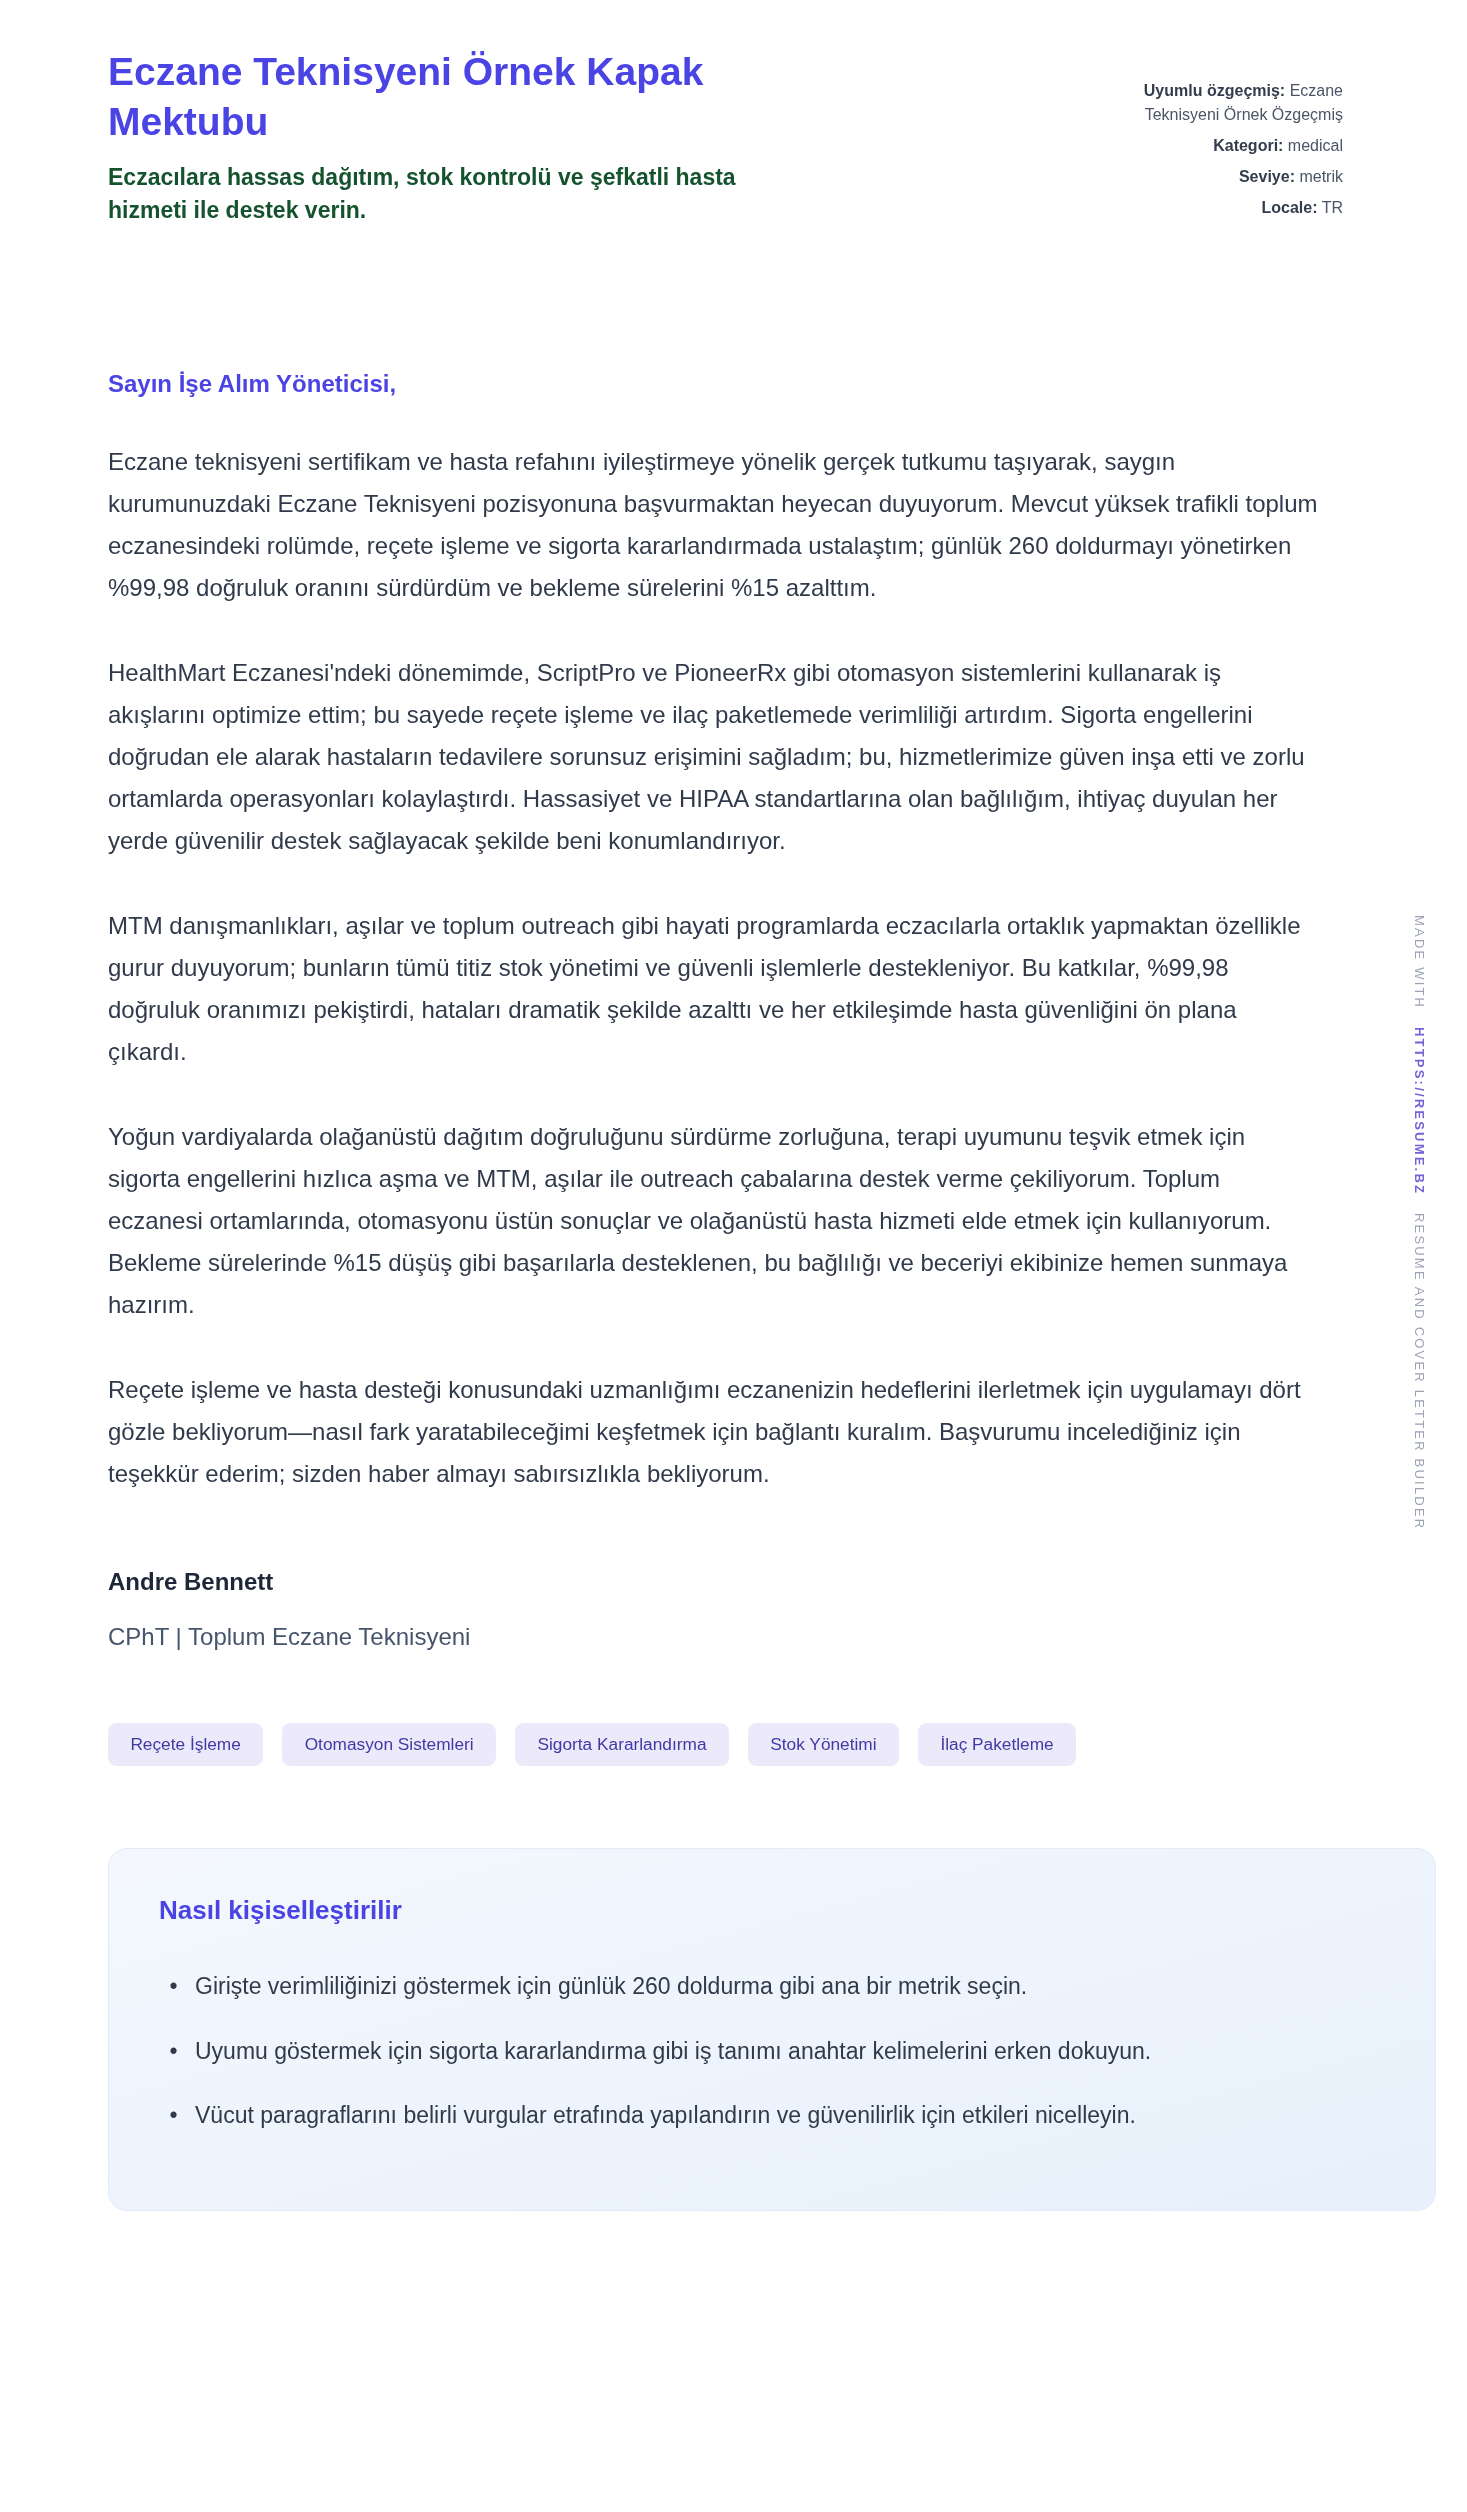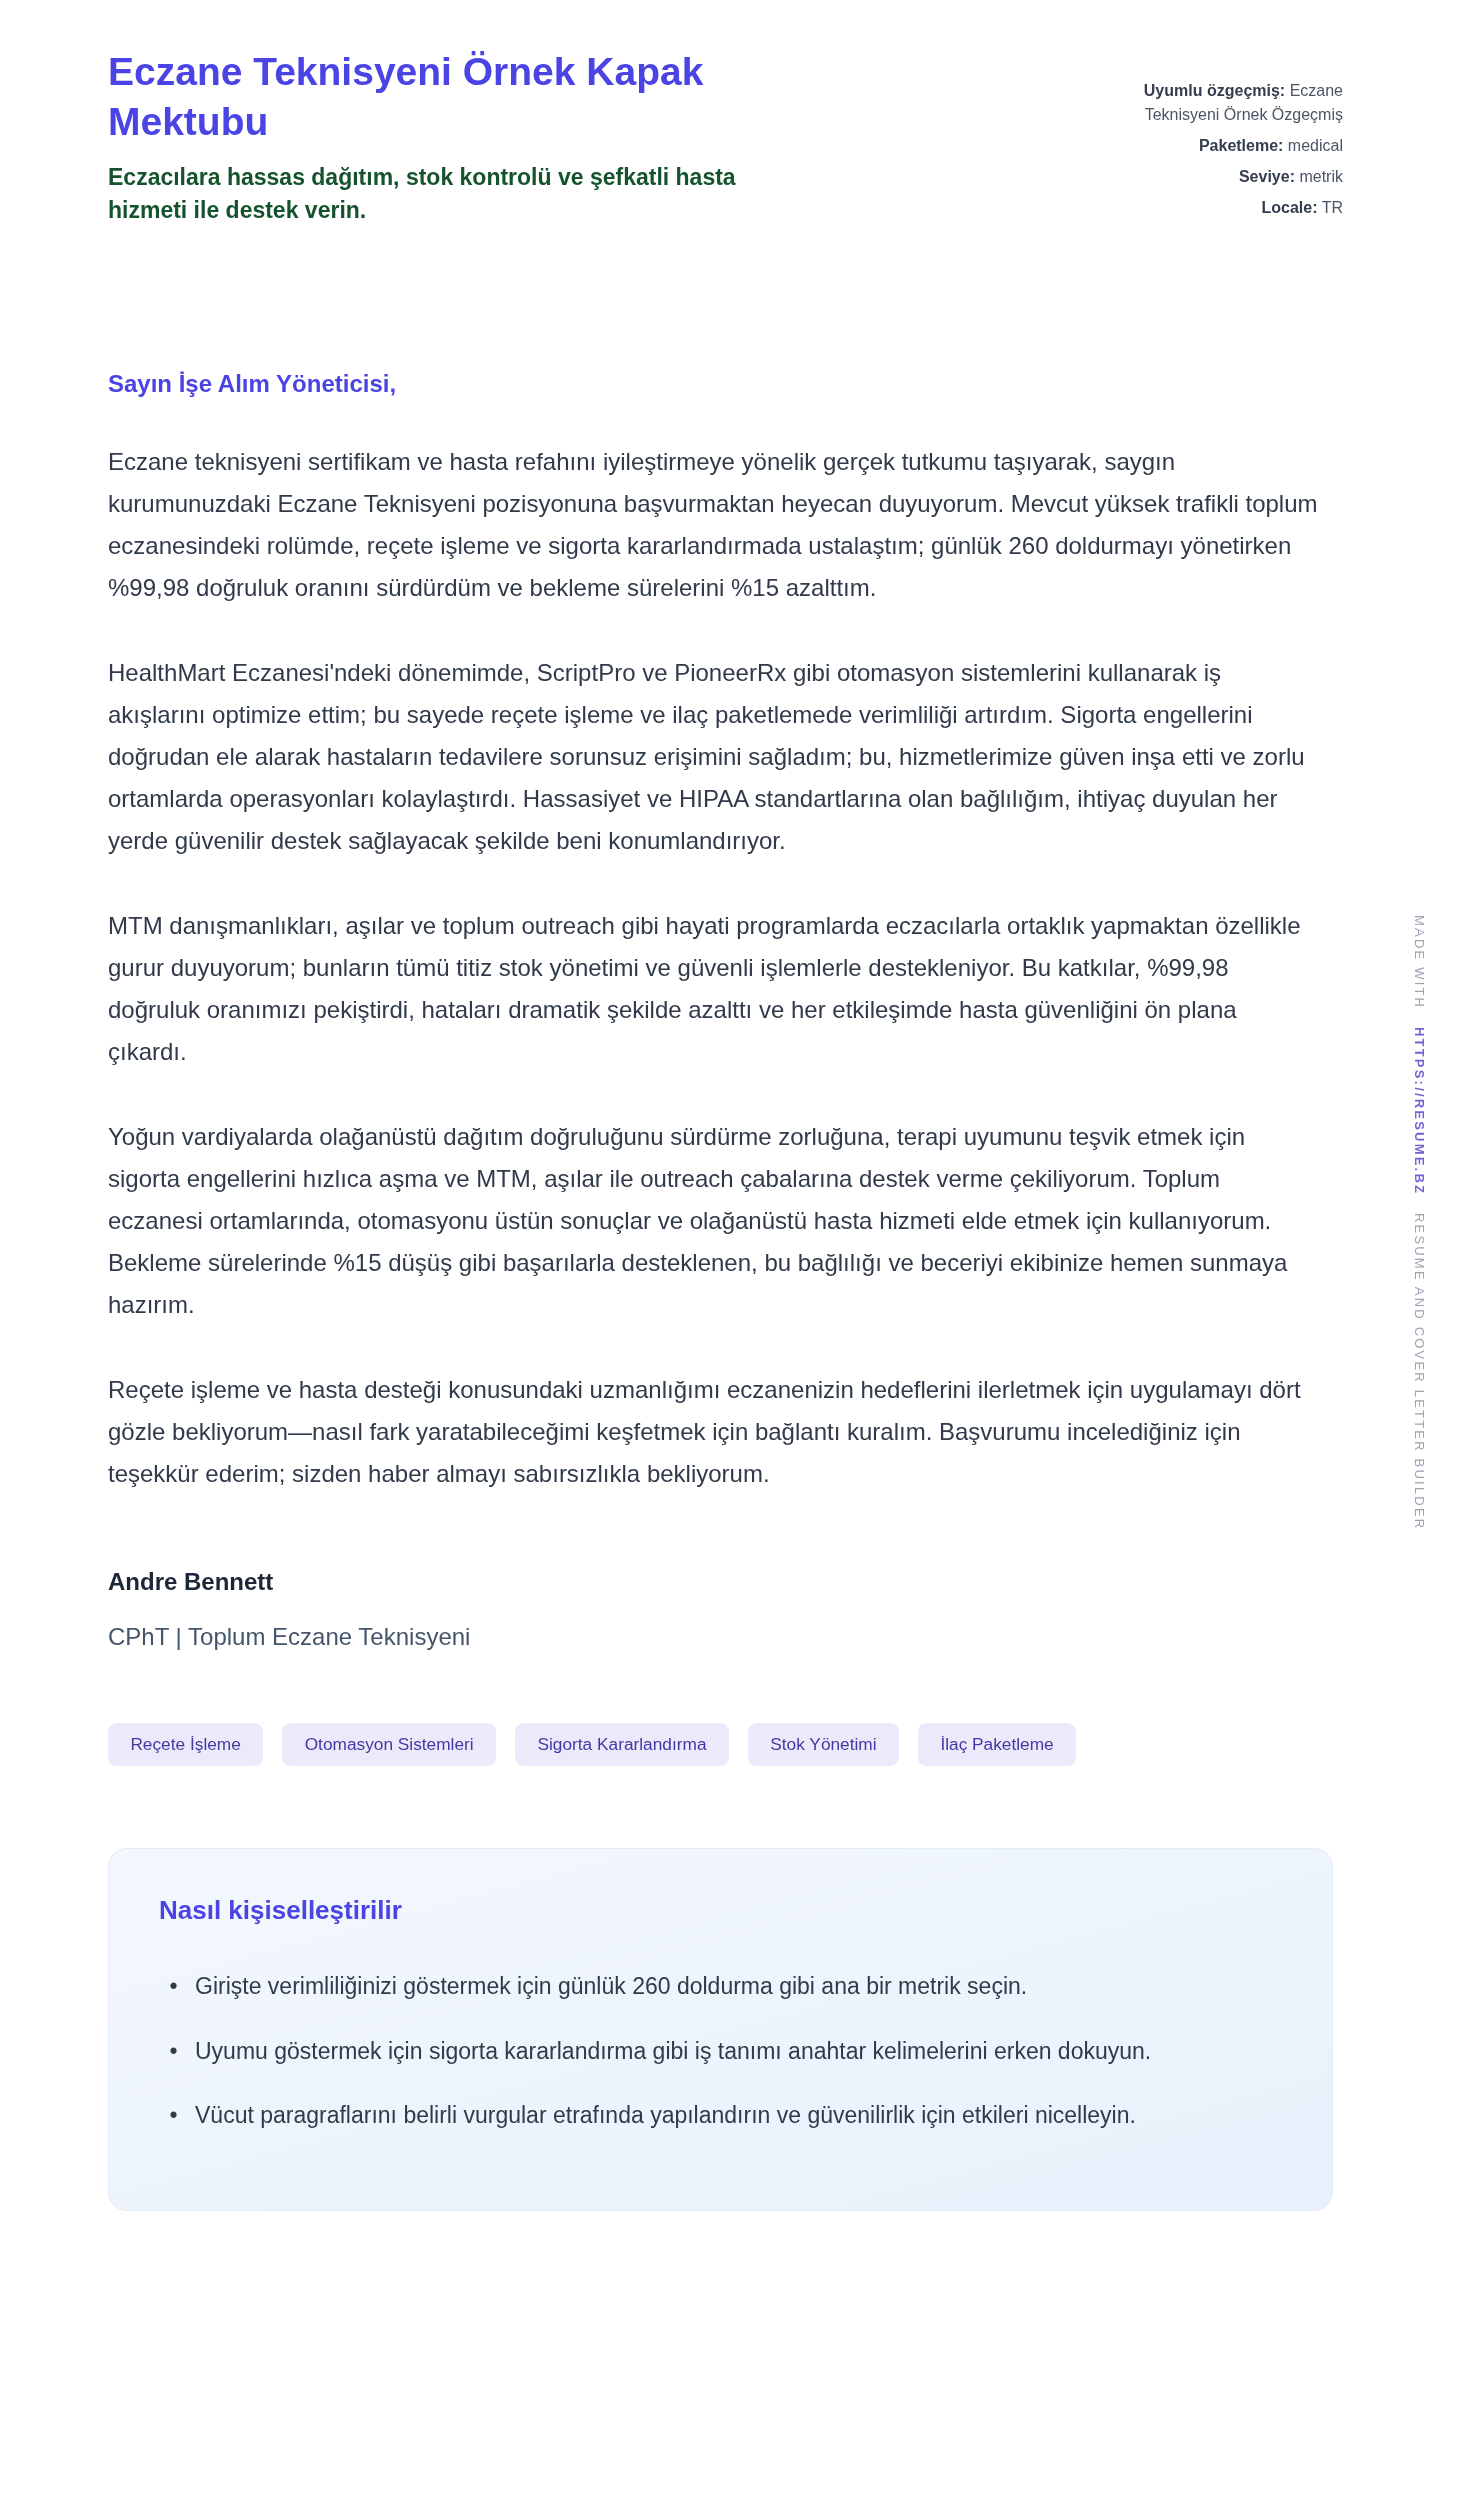--- a/index.html
+++ b/index.html
@@ -84,21 +84,21 @@
     font-size: 17.3px;
     line-height: 17.3px;
     padding: 13px 22.4px;
     border-radius: 8.6px;
     white-space: nowrap;
   }
 
   
   .callout {
     margin-top: 82px;
-    width: 1225px;
+    width: 1328px;
     border-radius: 19px;
     border: 0.9px solid #e2ebf7;
     background: linear-gradient(165deg, #f4f8fe 0%, #e7f0fb 100%);
     padding: 45px 50px 52px 50px;
   }
   .callout-title {
     color: #4b44e4;
     font-size: 26px;
     line-height: 33px;
     font-weight: bold;
@@ -151,21 +151,21 @@
     <div class="header-left">
       <h1 class="page-title">Eczane Teknisyeni Örnek Kapak Mektubu</h1>
       <p class="page-subtitle">Eczacılara hassas dağıtım, stok kontrolü ve şefkatli hasta hizmeti ile destek verin.</p>
     </div>
     <aside class="meta">
       <div class="meta-item">
         <span class="meta-label">Uyumlu özgeçmiş:</span>
         <span class="meta-value">Eczane Teknisyeni Örnek Özgeçmiş</span>
       </div>
       <div class="meta-item">
-        <span class="meta-label">Paketleme:</span>
+        <span class="meta-label">Kategori:</span>
         <span class="meta-value">medical</span>
       </div>
       <div class="meta-item">
         <span class="meta-label">Seviye:</span>
         <span class="meta-value">metrik</span>
       </div>
       <div class="meta-item">
         <span class="meta-label">Locale:</span>
         <span class="meta-value">TR</span>
       </div>

